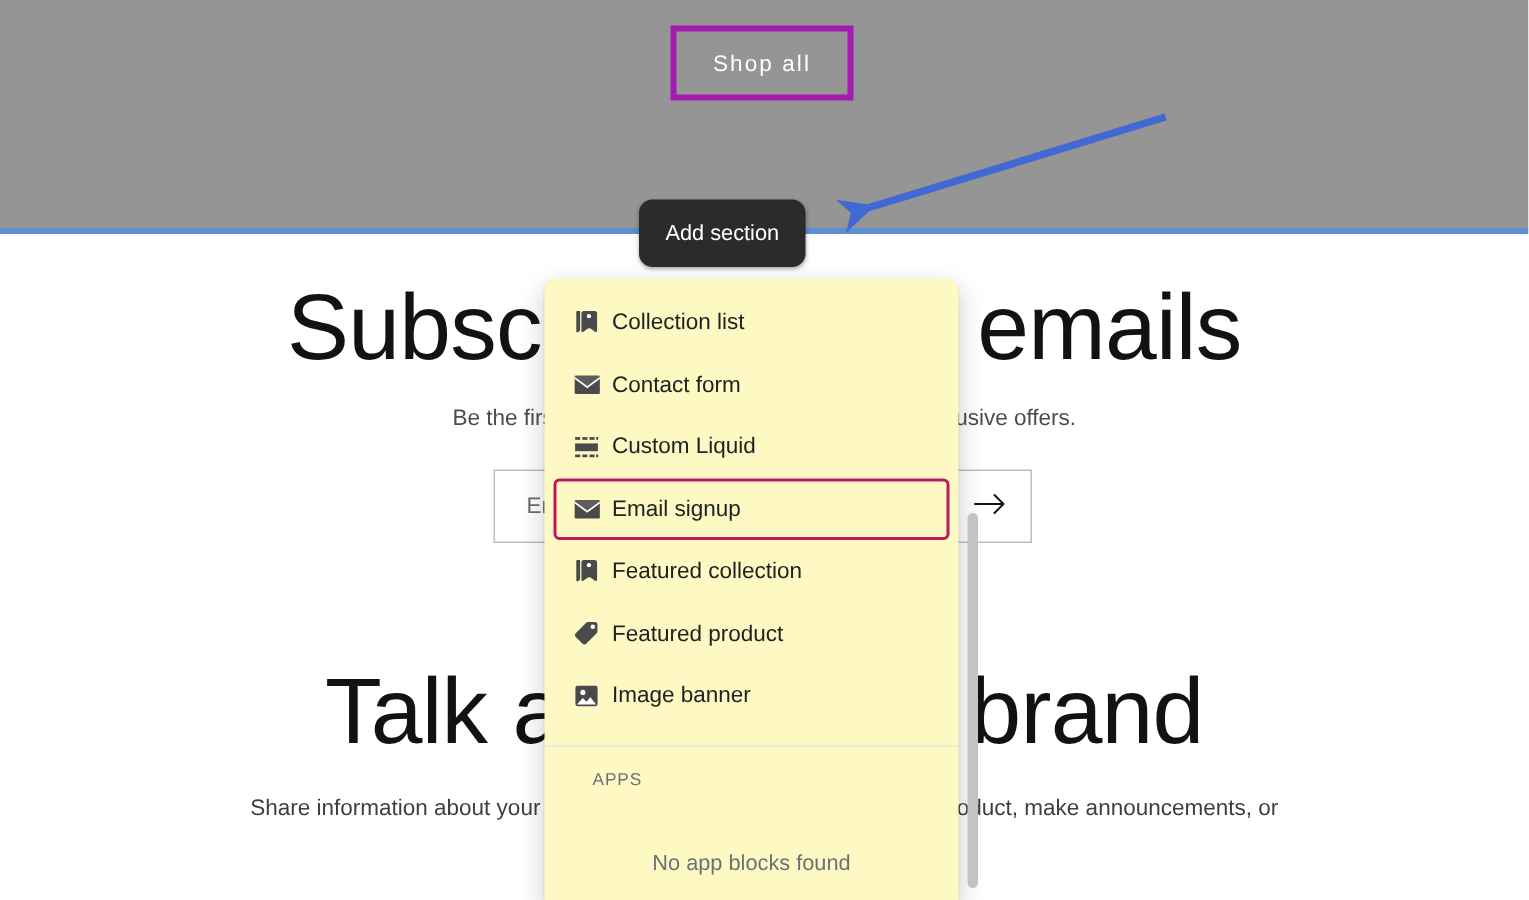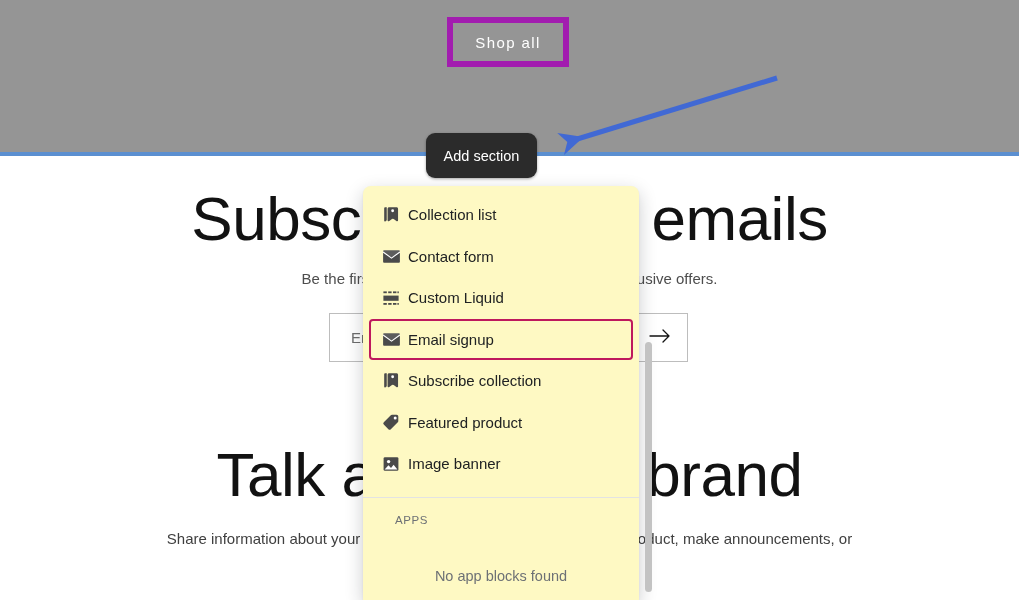--- a/index.html
+++ b/index.html
@@ -11,21 +11,21 @@
   }
   #root { position: relative; width: 1019px; height: 600px; overflow: hidden; }
 
   
   .hero-band {
     position: absolute; left: 0; top: 0; width: 1019px; height: 152px;
     background: #959595;
   }
   .shop-all-btn {
     position: absolute; left: 447px; top: 17px; width: 122px; height: 50px;
-    border: 6px solid #a21caf; background: transparent;
+    border: 4px solid #a21caf; background: transparent;
     color: #ffffff; font-size: 15px; letter-spacing: 1.4px;
     display: flex; align-items: center; justify-content: center;
     font-family: "Liberation Sans", sans-serif;
   }
   .section-divider-line {
     position: absolute; left: 0; top: 152px; width: 1019px; height: 4px;
     background: #5b8fd0;
   }
 
   .page-body {
@@ -228,21 +228,21 @@
           <span class="row-label">Email signup</span>
         </div>
         <div class="section-row">
           <span class="row-icon">
             <svg width="19" height="19" viewBox="0 0 20 20" aria-hidden="true">
               <path d="M3.2 2.4c-.5 0-.9.4-.9.9v13.4c0 .6.7 1 1.2.6l1.5-1.2V2.4H3.2z" fill="#4a4a4a"></path>
               <path d="M7 2.4h8.3c.9 0 1.6.7 1.6 1.6v12.3c0 .7-.8 1.1-1.4.7l-3.2-2.2a1.6 1.6 0 0 0-1.8 0l-3.2 2.2c-.6.4-1.4 0-1.4-.7V4c0-.9.7-1.6 1.6-1.6h-.5z" fill="#4a4a4a"></path>
               <circle cx="11.2" cy="6.1" r="1.5" fill="#ffffff"></circle>
             </svg>
           </span>
-          <span class="row-label">Subscribe collection</span>
+          <span class="row-label">Featured collection</span>
         </div>
         <div class="section-row">
           <span class="row-icon">
             <svg width="20" height="20" viewBox="0 0 20 20" aria-hidden="true">
               <path d="M17.3 2.7H11c-.5 0-.9.2-1.2.5l-7 7a1.7 1.7 0 0 0 0 2.4l4.6 4.6c.7.7 1.8.7 2.4 0l7-7c.3-.3.5-.8.5-1.2V4.4c0-.9-.7-1.7-1.7-1.7z" fill="#4a4a4a"></path>
               <circle cx="14.2" cy="5.9" r="1.5" fill="#ffffff"></circle>
             </svg>
           </span>
           <span class="row-label">Featured product</span>
         </div>

